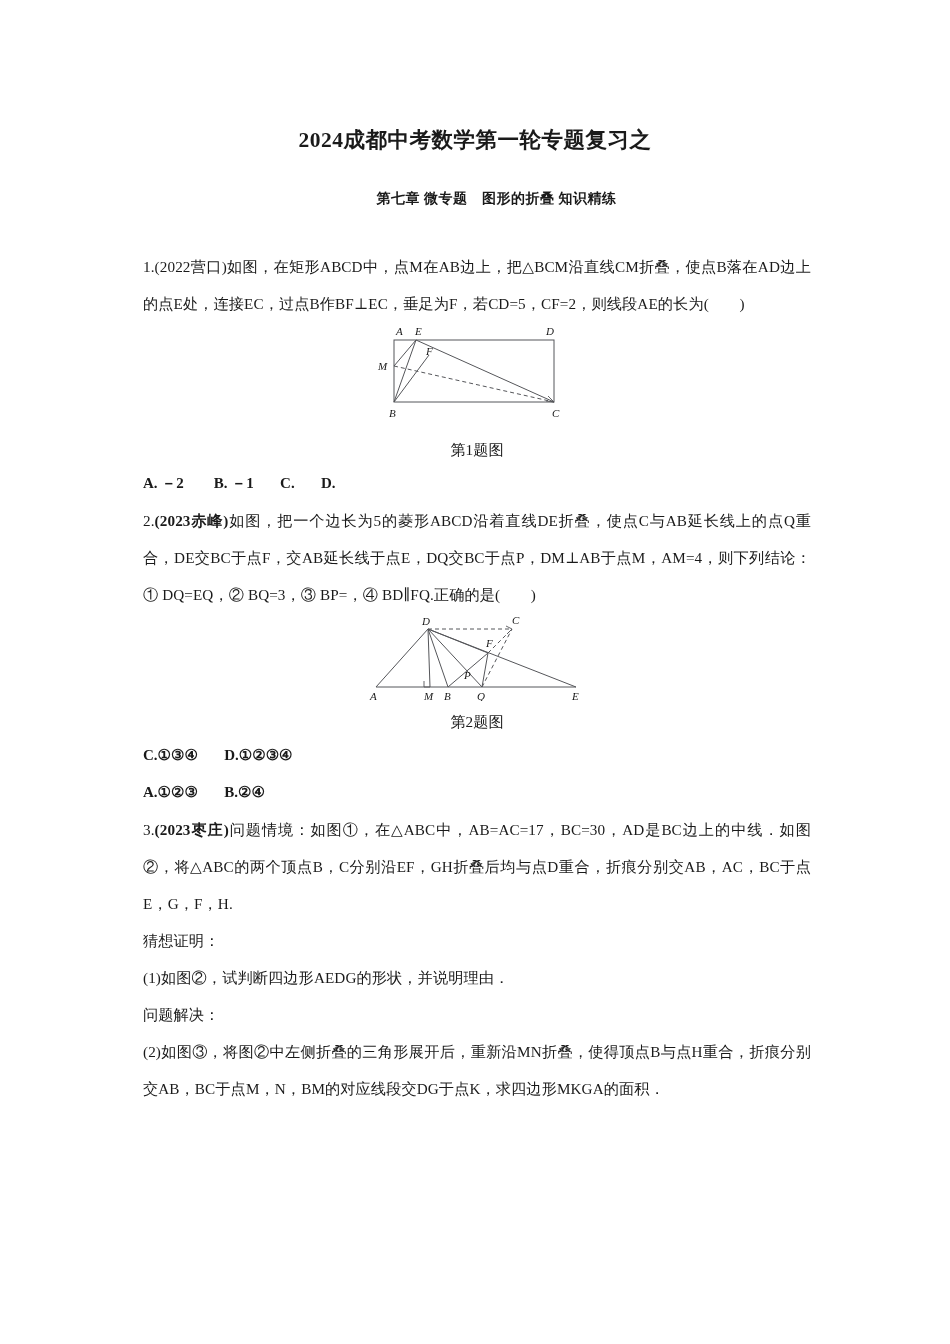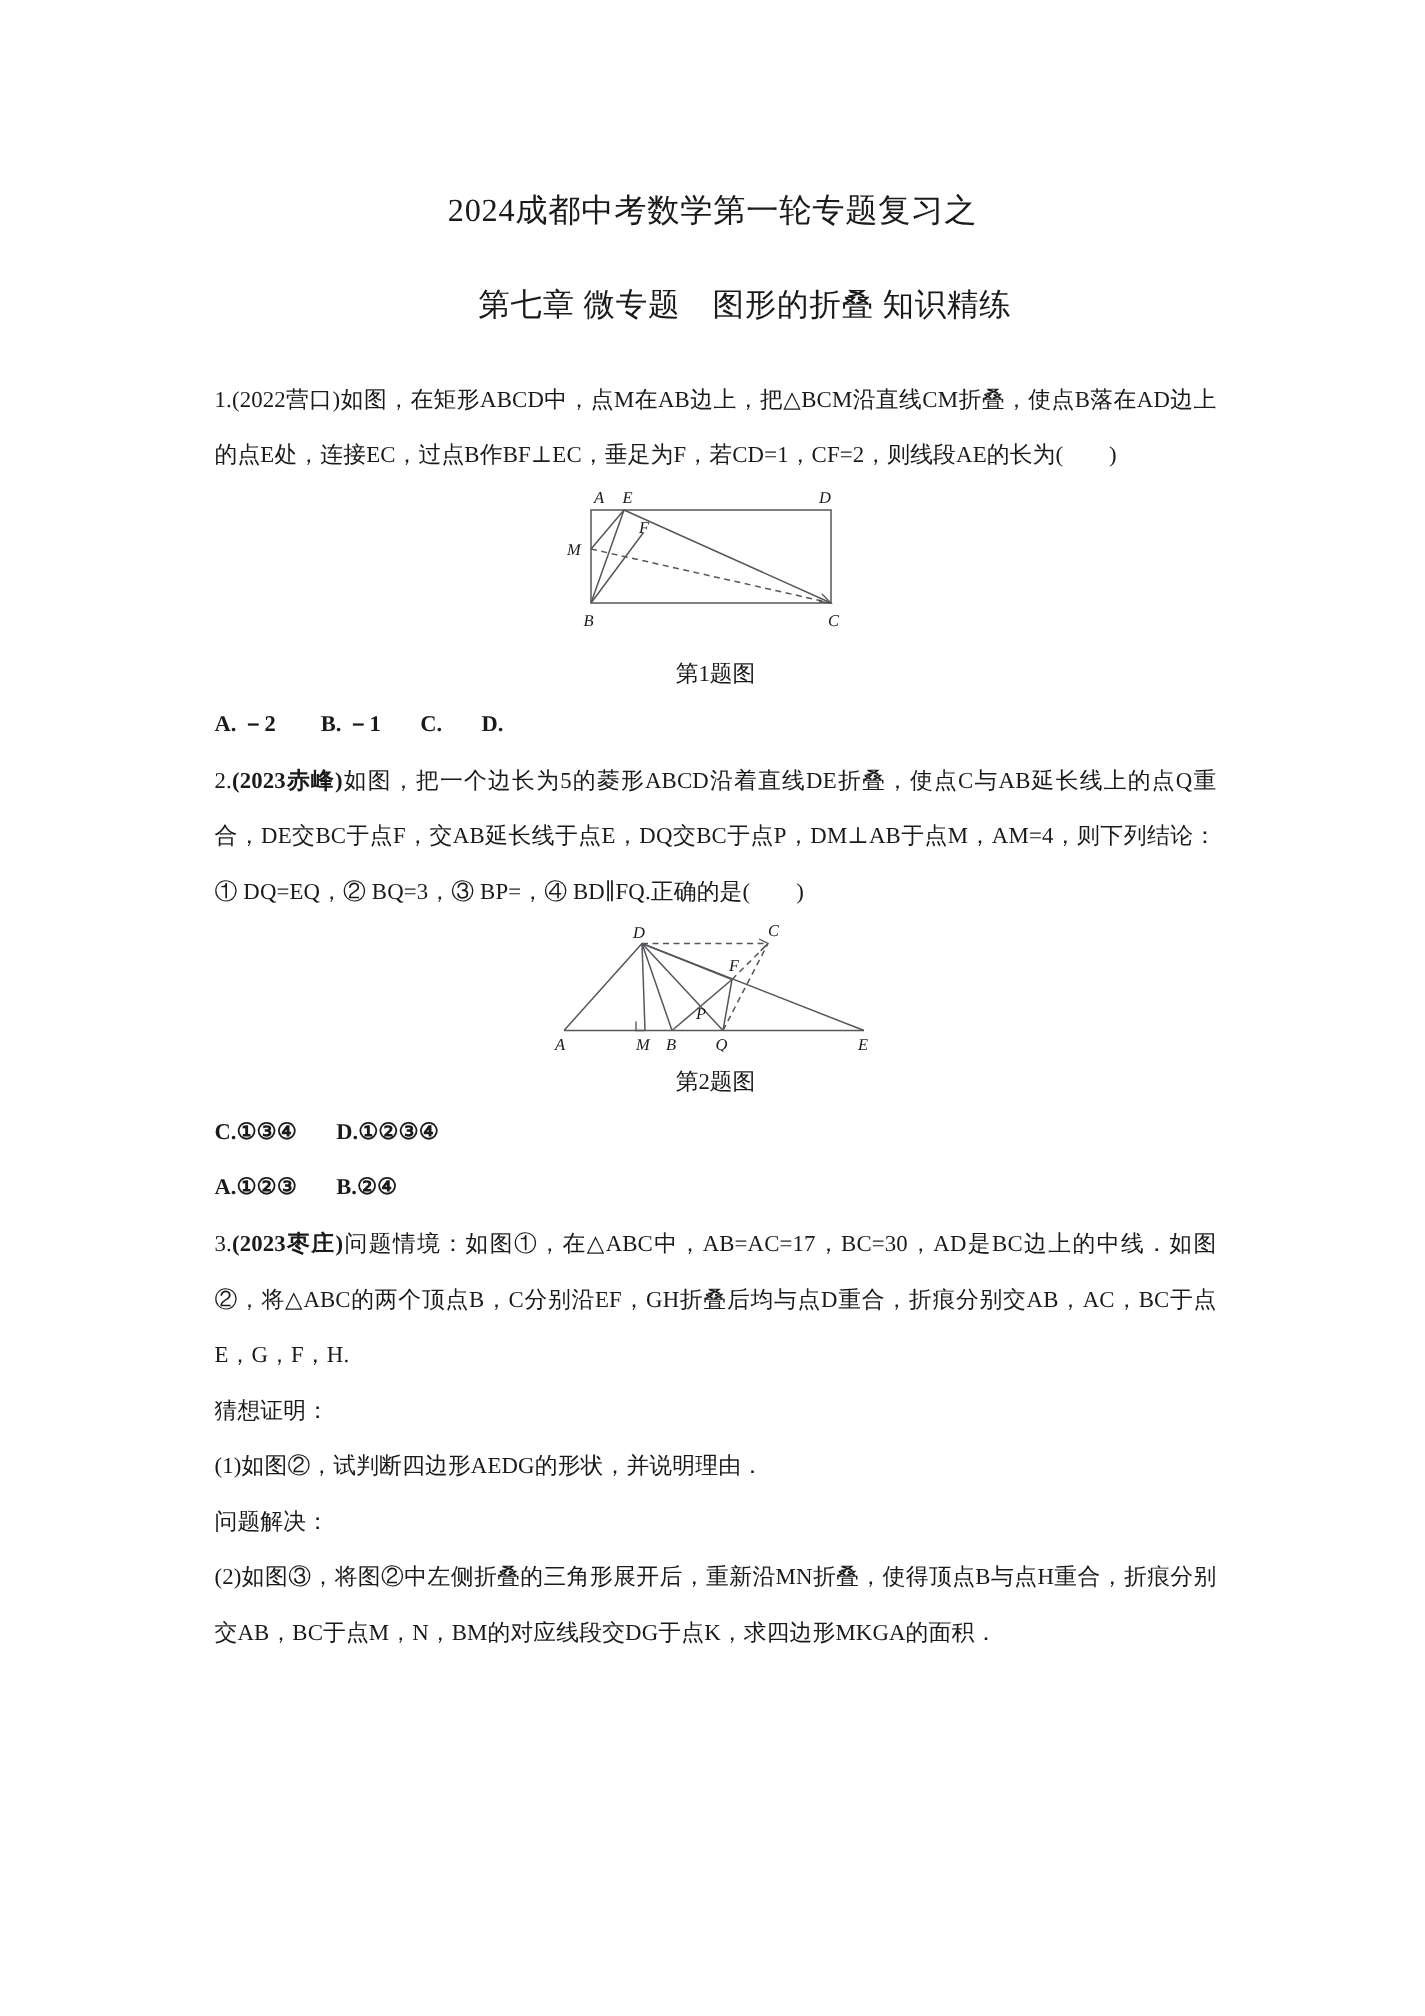--- a/index.html
+++ b/index.html
@@ -23,27 +23,27 @@
   }
   .title-block {
     position: absolute;
     left: 0;
     top: 128px;
     width: 950px;
     text-align: center;
   }
   .title-line1 {
     font-size: 21.5px;
-    font-weight: normal;
+    font-weight: bold;
     letter-spacing: 0.5px;
     line-height: 1.2;
   }
   .title-line2 {
-    font-size: 21px;
-    font-weight: normal;
+    font-size: 14px;
+    font-weight: bold;
     letter-spacing: 0.5px;
     margin-top: 37px;
     line-height: 1.2;
     margin-left: 43px;
   }
   .content {
     position: absolute;
     left: 143px;
     top: 248px;
     width: 668px;
@@ -84,21 +84,21 @@
 <div class="page">
 
   <div class="title-block">
     <div class="title-line1">2024成都中考数学第一轮专题复习之</div>
     <div class="title-line2">第七章 微专题　图形的折叠 知识精练</div>
   </div>
 
   <div class="content">
 
     <div>
-      <p class="para"><span>1.</span><span>(2022营口)</span><span>如图，在矩形ABCD中，点M在AB边上，把△BCM沿直线CM折叠，使点B落在AD边上的点E处，连接EC，过点B作BF⊥EC，垂足为F，若CD=1，CF=2，则线段AE的长为(　　)</span></p>
+      <p class="para"><span>1.</span><span>(2022营口)</span><span>如图，在矩形ABCD中，点M在AB边上，把△BCM沿直线CM折叠，使点B落在AD边上的点E处，连接EC，过点B作BF⊥EC，垂足为F，若CD=5，CF=2，则线段AE的长为(　　)</span></p>
 
       <div class="fig-wrap">
         <div class="fig-center">
           <svg width="210" height="100" viewBox="0 0 210 100">
 
             <rect x="22" y="18" width="160" height="62" fill="none" stroke="#55565a" stroke-width="1"></rect>
 
             <line x1="44" y1="18" x2="22" y2="80" stroke="#55565a" stroke-width="1"></line>
             <line x1="44" y1="18" x2="182" y2="80" stroke="#55565a" stroke-width="1"></line>
             <line x1="44" y1="18" x2="22" y2="44" stroke="#55565a" stroke-width="1"></line>

